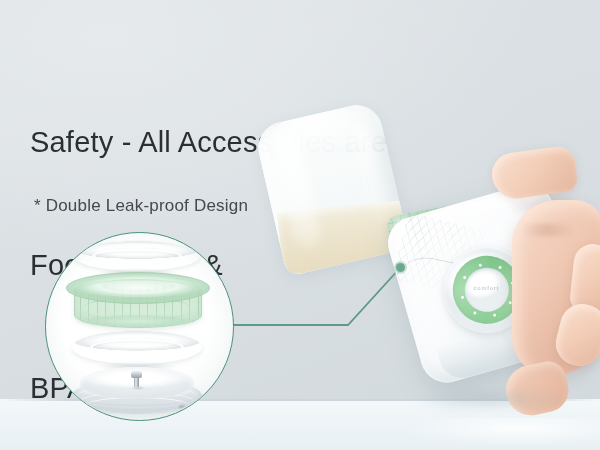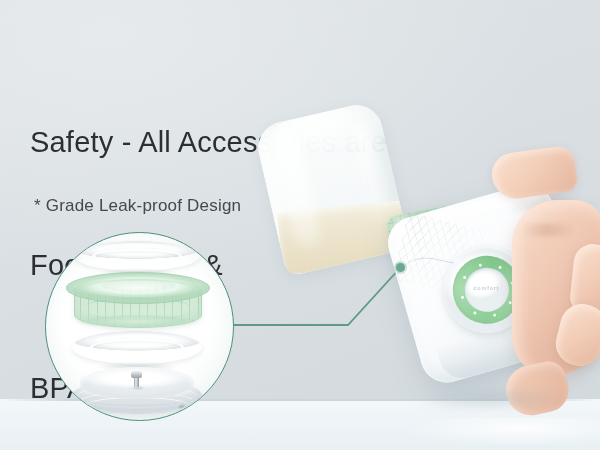--- a/index.html
+++ b/index.html
@@ -385,21 +385,21 @@
 
   <div class="table-surface"></div>
   <div class="table-edge"></div>
   <div class="table-sheen"></div>
 
   <div class="headline">
     <div>Safety - All Accessories are</div>
     <div>Food  Grade &amp;</div>
     <div>BPA Free</div>
   </div>
-  <div class="subline">* Grade Leak-proof Design</div>
+  <div class="subline">* Double Leak-proof Design</div>
 
   <svg class="leader" viewBox="0 0 600 450">
     <path d="M232 325 L348 325 L400 268" fill="none" stroke="#5f9a86" stroke-width="1.8" stroke-linejoin="miter"></path>
   </svg>
 
   <div class="bottle">
     <div class="bottle-body">
       <div class="bottle-shoulder"></div>
       <div class="bottle-milk"></div>
       <div class="bottle-gloss-a"></div>

